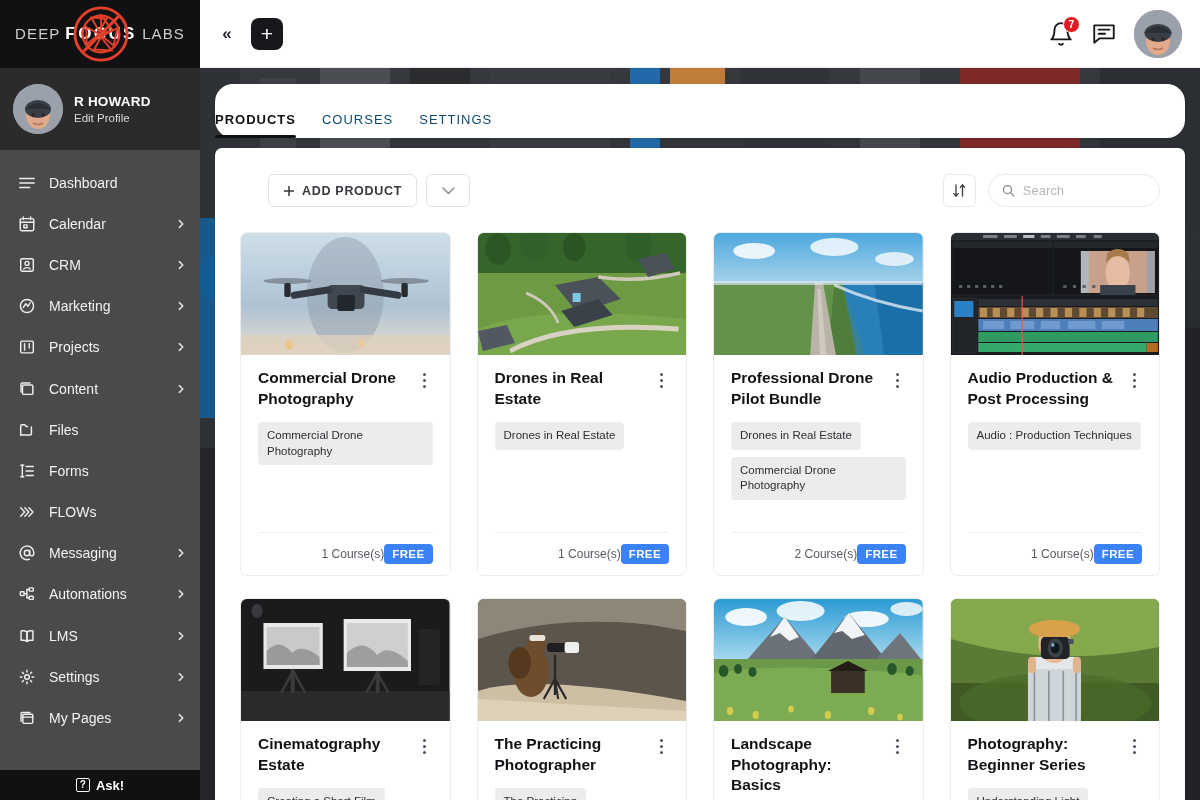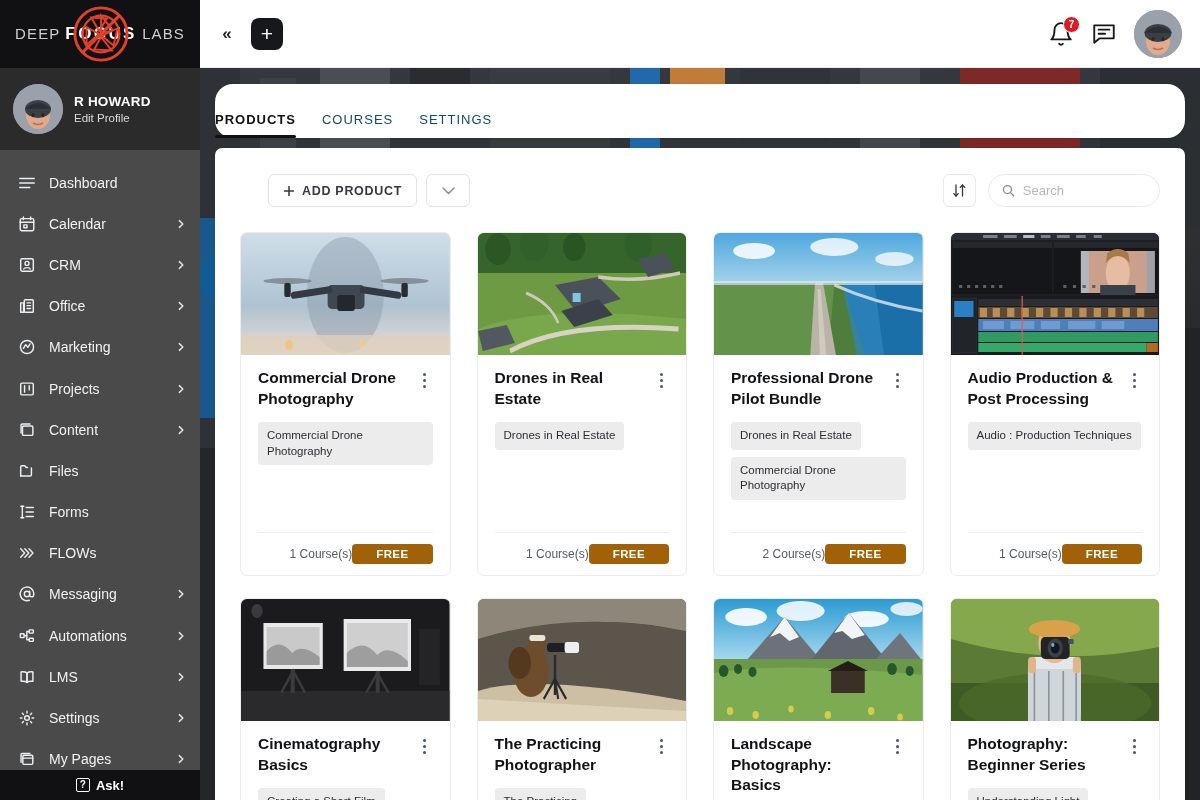--- a/index.html
+++ b/index.html
@@ -180,22 +180,22 @@
   .tag {
     background: #ececec; border-radius: 4px; padding: 6px 9px; font-size: 11.5px;
     color: #2b2e33; line-height: 1.35; max-width: 100%;
   }
   .card-foot {
     margin-top: auto; border-top: 1px solid #efefef; height: 43px;
     display: flex; align-items: center; justify-content: flex-end;
   }
   .courses-count { font-size: 12px; color: #555a60; }
   .price-badge {
-    background: #a16207; color: #fff; font-size: 11.5px; font-weight: 700;
-    padding: 4px 24px; border-radius: 4px; letter-spacing: .4px;
+    background: #3b82f6; color: #fff; font-size: 11.5px; font-weight: 700;
+    padding: 4px 8px; border-radius: 4px; letter-spacing: .4px;
   }
   svg { display: block; }
 </style>
 </head>
 <body>
 
 <div id="app">
 
   <aside class="sidebar">
 
@@ -273,39 +273,20 @@
           <span class="nav-ico">
             <svg viewBox="0 0 20 20">
               <g fill="none" stroke="#eceff2" stroke-width="1.6" stroke-linecap="round" stroke-linejoin="round">
                 <rect x="3" y="3" width="14" height="14" rx="1.6"></rect>
                 <circle cx="10" cy="8.2" r="2.2"></circle>
                 <path d="M6.4 14.4c.8-2 6.4-2 7.2 0"></path>
               </g>
             </svg>
           </span>
           <span class="nav-label">CRM</span>
-          <span>
-            <svg viewBox="0 0 12 12" class="nav-chev">
-              <path d="M4 2 L8.2 6 L4 10" fill="none" stroke="#e7eaee" stroke-width="1.8" stroke-linecap="round" stroke-linejoin="round"></path>
-            </svg>
-          </span>
-        </div>
-        <div class="nav-item">
-          <span class="nav-ico">
-            <svg viewBox="0 0 20 20">
-              <g fill="none" stroke="#eceff2" stroke-width="1.6" stroke-linecap="round" stroke-linejoin="round">
-                <rect x="7" y="3" width="10" height="14" rx="1"></rect>
-                <rect x="3" y="6.5" width="3.2" height="10.5"></rect>
-                <line x1="10" y1="6.5" x2="14" y2="6.5"></line>
-                <line x1="10" y1="9.6" x2="14" y2="9.6"></line>
-                <line x1="10" y1="12.7" x2="14" y2="12.7"></line>
-              </g>
-            </svg>
-          </span>
-          <span class="nav-label">Office</span>
           <span>
             <svg viewBox="0 0 12 12" class="nav-chev">
               <path d="M4 2 L8.2 6 L4 10" fill="none" stroke="#e7eaee" stroke-width="1.8" stroke-linecap="round" stroke-linejoin="round"></path>
             </svg>
           </span>
         </div>
         <div class="nav-item">
           <span class="nav-ico">
             <svg viewBox="0 0 20 20">
               <g fill="none" stroke="#eceff2" stroke-width="1.6" stroke-linecap="round" stroke-linejoin="round">
@@ -821,21 +802,21 @@
       <rect x="62" y="70" width="5" height="24" fill="#3b3b3e"></rect>
       <path d="M50 94 L65 72 L80 94" stroke="#3b3b3e" stroke-width="3" fill="none"></path>
       <rect x="168" y="72" width="5" height="22" fill="#3b3b3e"></rect>
       <path d="M156 94 L170 74 L184 94" stroke="#3b3b3e" stroke-width="3" fill="none"></path>
       <rect x="222" y="30" width="26" height="56" fill="#242427"></rect>
       <circle cx="20" cy="12" r="7" fill="#3a3a3e"></circle>
               </svg>
             </div>
      <div class="card-body">
        <div class="card-head">
-         <div class="card-title">Cinematography Basics</div>
+         <div class="card-title">Cinematography Estate</div>
          <div class="kebab">
                   <i></i>
                   <i></i>
                   <i></i>
                 </div>
        </div>
        <div class="tags">
                 <span class="tag">Creating a Short Film</span>
               </div>
 

